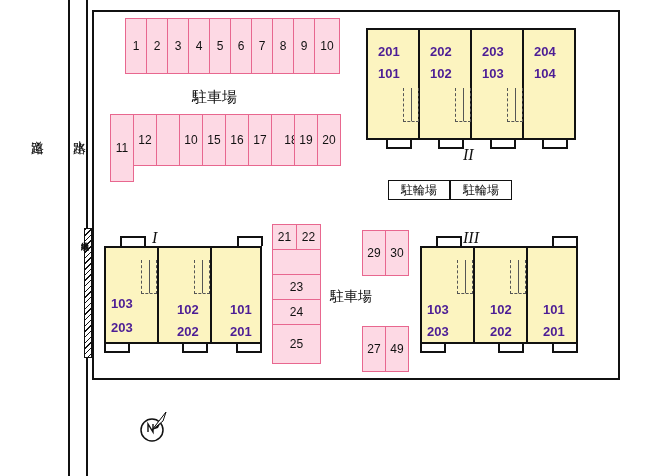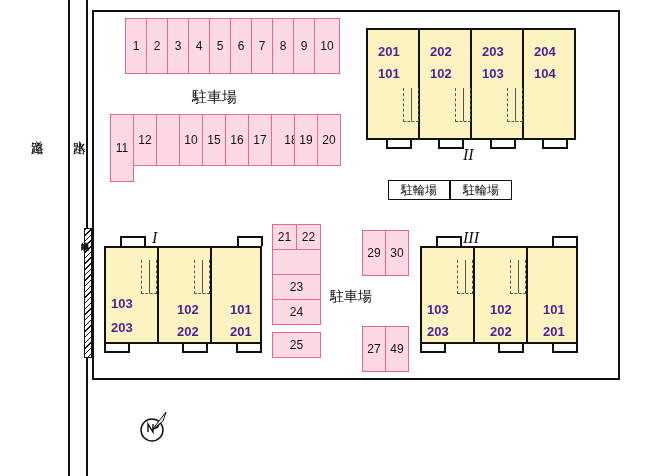--- a/index.html
+++ b/index.html
@@ -113,21 +113,21 @@
   <div class="entry" style="left:104px;top:344px;width:26px;"></div>
   <div class="entry" style="left:182px;top:344px;width:26px;"></div>
   <div class="entry" style="left:236px;top:344px;width:26px;"></div>
   <div class="bname" style="left:152px;top:229px;">I</div>
 
   <div class="pcell" style="left:272px;top:224px;width:25px;height:26px;">21</div>
   <div class="pcell" style="left:296px;top:224px;width:25px;height:26px;">22</div>
   <div class="pcell blank" style="left:272px;top:249px;width:49px;height:26px;"></div>
   <div class="pcell" style="left:272px;top:274px;width:49px;height:26px;">23</div>
   <div class="pcell" style="left:272px;top:299px;width:49px;height:26px;">24</div>
-  <div class="pcell" style="left:272px;top:332px;width:49px;height:26px;">25</div>
+  <div class="pcell" style="left:272px;top:324px;width:49px;height:40px;">25</div>
 
   <div class="plain" style="left:330px;top:288px;font-size:14px;">駐車場</div>
 
   <div class="pcell" style="left:362px;top:230px;width:24px;height:46px;">29</div>
   <div class="pcell" style="left:385px;top:230px;width:24px;height:46px;">30</div>
   <div class="pcell" style="left:362px;top:326px;width:24px;height:46px;">27</div>
   <div class="pcell" style="left:385px;top:326px;width:24px;height:46px;">49</div>
 
   <div class="bldg" style="left:420px;top:246px;width:158px;height:98px;"></div>
   <div class="unit-sep" style="left:473px;top:246px;height:98px;"></div>

